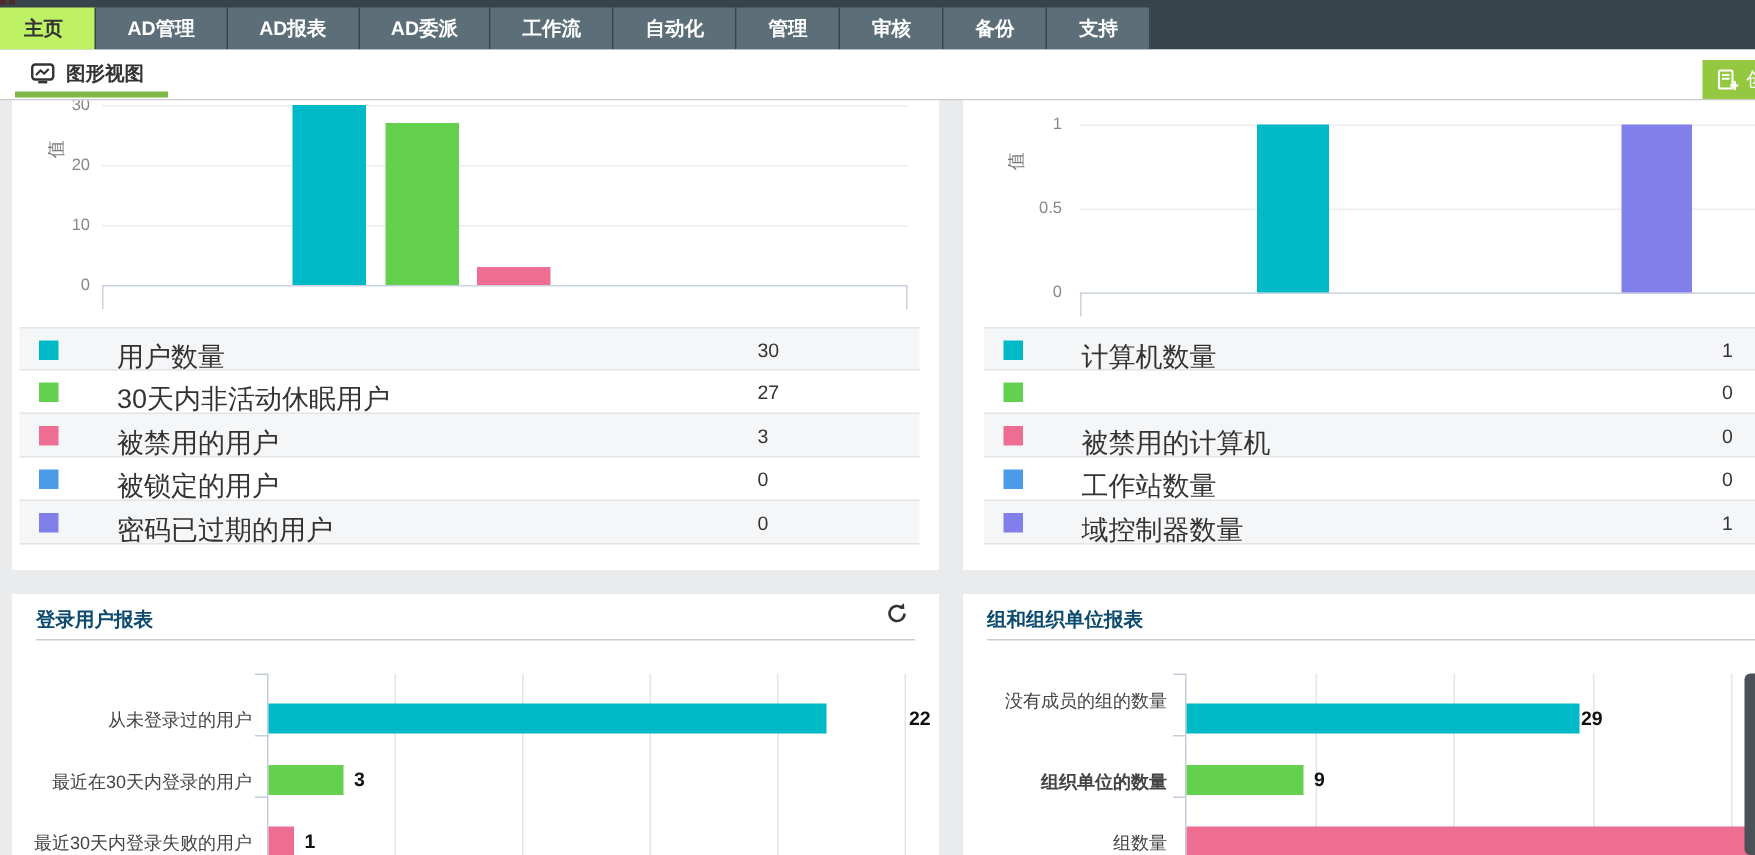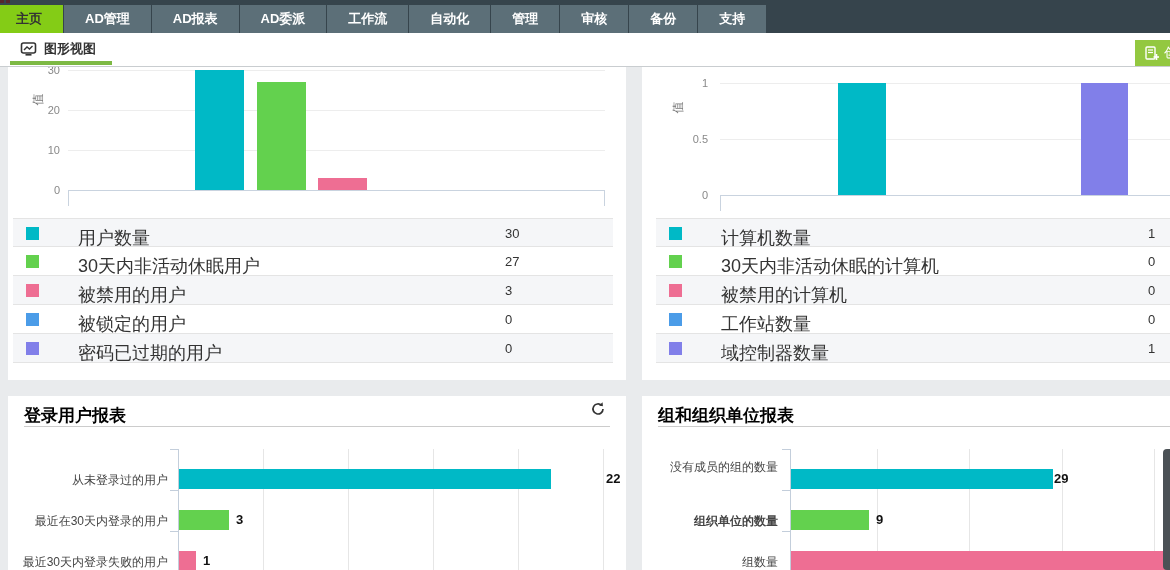--- a/index.html
+++ b/index.html
@@ -6,21 +6,21 @@
   html,body { width:1170px; height:570px; overflow:hidden; }
   body { font-family:"Liberation Sans","DejaVu Sans",sans-serif; background:#e9ebed; position:relative; }
 
   
   .nav { position:absolute; left:0; top:0; width:1170px; height:33px; background:#36444c; }
   .logo-sliver { position:absolute; left:0; top:0; width:11px; height:3px; display:flex; gap:2px; }
   .logo-sliver span { display:block; width:4px; height:3px; background:#55282c; }
   .tabs { position:absolute; left:0; bottom:0; height:28px; display:flex; }
   .tab { height:28px; line-height:28px; padding:0 21px; background:#5c6f78; color:#fff;
          font-size:13px; font-weight:bold; border-right:1px solid #36444c; white-space:nowrap; cursor:pointer; }
-  .tab.active { background:#84cc16; color:#333;padding-left:16px; }
+  .tab.active { background:#bef264; color:#333;padding-left:16px; }
 
   
   .subheader { position:absolute; left:0; top:33px; width:1170px; height:34px; background:#fff;
                border-bottom:1px solid #c9cdd0; }
   .subtab-title { position:absolute; left:44px; top:0; line-height:32px; font-size:13px; font-weight:bold; color:#333; }
   .subtab-underline { position:absolute; left:10px; top:28px; width:102px; height:4px; background:#7db944; }
   .chart-view-icon { position:absolute; left:20px; top:8px; }
   .create-btn { position:absolute; left:1135px; top:7px; width:90px; height:26px; background:#93c840; color:#fff;
                 font-size:13px; line-height:26px; padding-left:10px; cursor:pointer; display:flex; align-items:center; gap:5px; }
 
@@ -41,21 +41,21 @@
   .blue { background:#4b9ce8; } .purple { background:#817fe9; }
 
   .legend { position:absolute; }
   .legend-row { position:relative; height:29px; border-bottom:1px solid #e4e4e4; cursor:pointer; }
   .legend-row:first-child { border-top:1px solid #e4e4e4; }
   .legend-row.alt { background:#f5f6f8; }
   .legend-swatch { position:absolute; left:13px; top:8px; width:13px; height:13px; }
   .legend-label { position:absolute; left:65px; top:7px; font-size:18px; color:#333; }
   .legend-value { position:absolute; left:492px; top:7px; font-size:13px; color:#333; }
 
-  .panel-header { position:absolute; left:16px; top:8px; font-size:17px; font-weight:600; color:#000000; }
+  .panel-header { position:absolute; left:16px; top:8px; font-size:13px; font-weight:600; color:#0c4a6e; }
   .panel-rule { position:absolute; top:30px; height:1px; background:#cccccc; }
   .refresh-btn { position:absolute; right:16px; top:5px; width:20px; height:20px; cursor:pointer; }
 
   .gridline-v { position:absolute; width:1px; background:#e6e6e6; }
   .axis-v { position:absolute; width:1px; background:#c3cedb; }
   .axis-stub { position:absolute; width:8px; height:1px; background:#c3cedb; }
   .cat-label { position:absolute; font-size:12px; color:#444; text-align:right; white-space:nowrap; }
   .hbar { position:absolute; height:20px; cursor:pointer; }
   .hbar-value { position:absolute; font-size:13px; font-weight:bold; color:#111; line-height:20px; }
 
@@ -164,21 +164,20 @@
   <div class="vbar purple" style="left:439px; top:16px; width:47px; height:112px;"></div>
 
   <div class="legend" style="left:14px; top:151px; width:606px;">
     <div class="legend-row alt">
       <span class="legend-swatch teal"></span>
       <span class="legend-label">计算机数量</span>
       <span class="legend-value">1</span>
     </div>
     <div class="legend-row">
       <span class="legend-swatch green"></span>
-      <span class="legend-label">30天内非活动休眠的计算机</span>
       <span class="legend-value">0</span>
     </div>
     <div class="legend-row alt">
       <span class="legend-swatch pink"></span>
       <span class="legend-label">被禁用的计算机</span>
       <span class="legend-value">0</span>
     </div>
     <div class="legend-row">
       <span class="legend-swatch blue"></span>
       <span class="legend-label">工作站数量</span>

